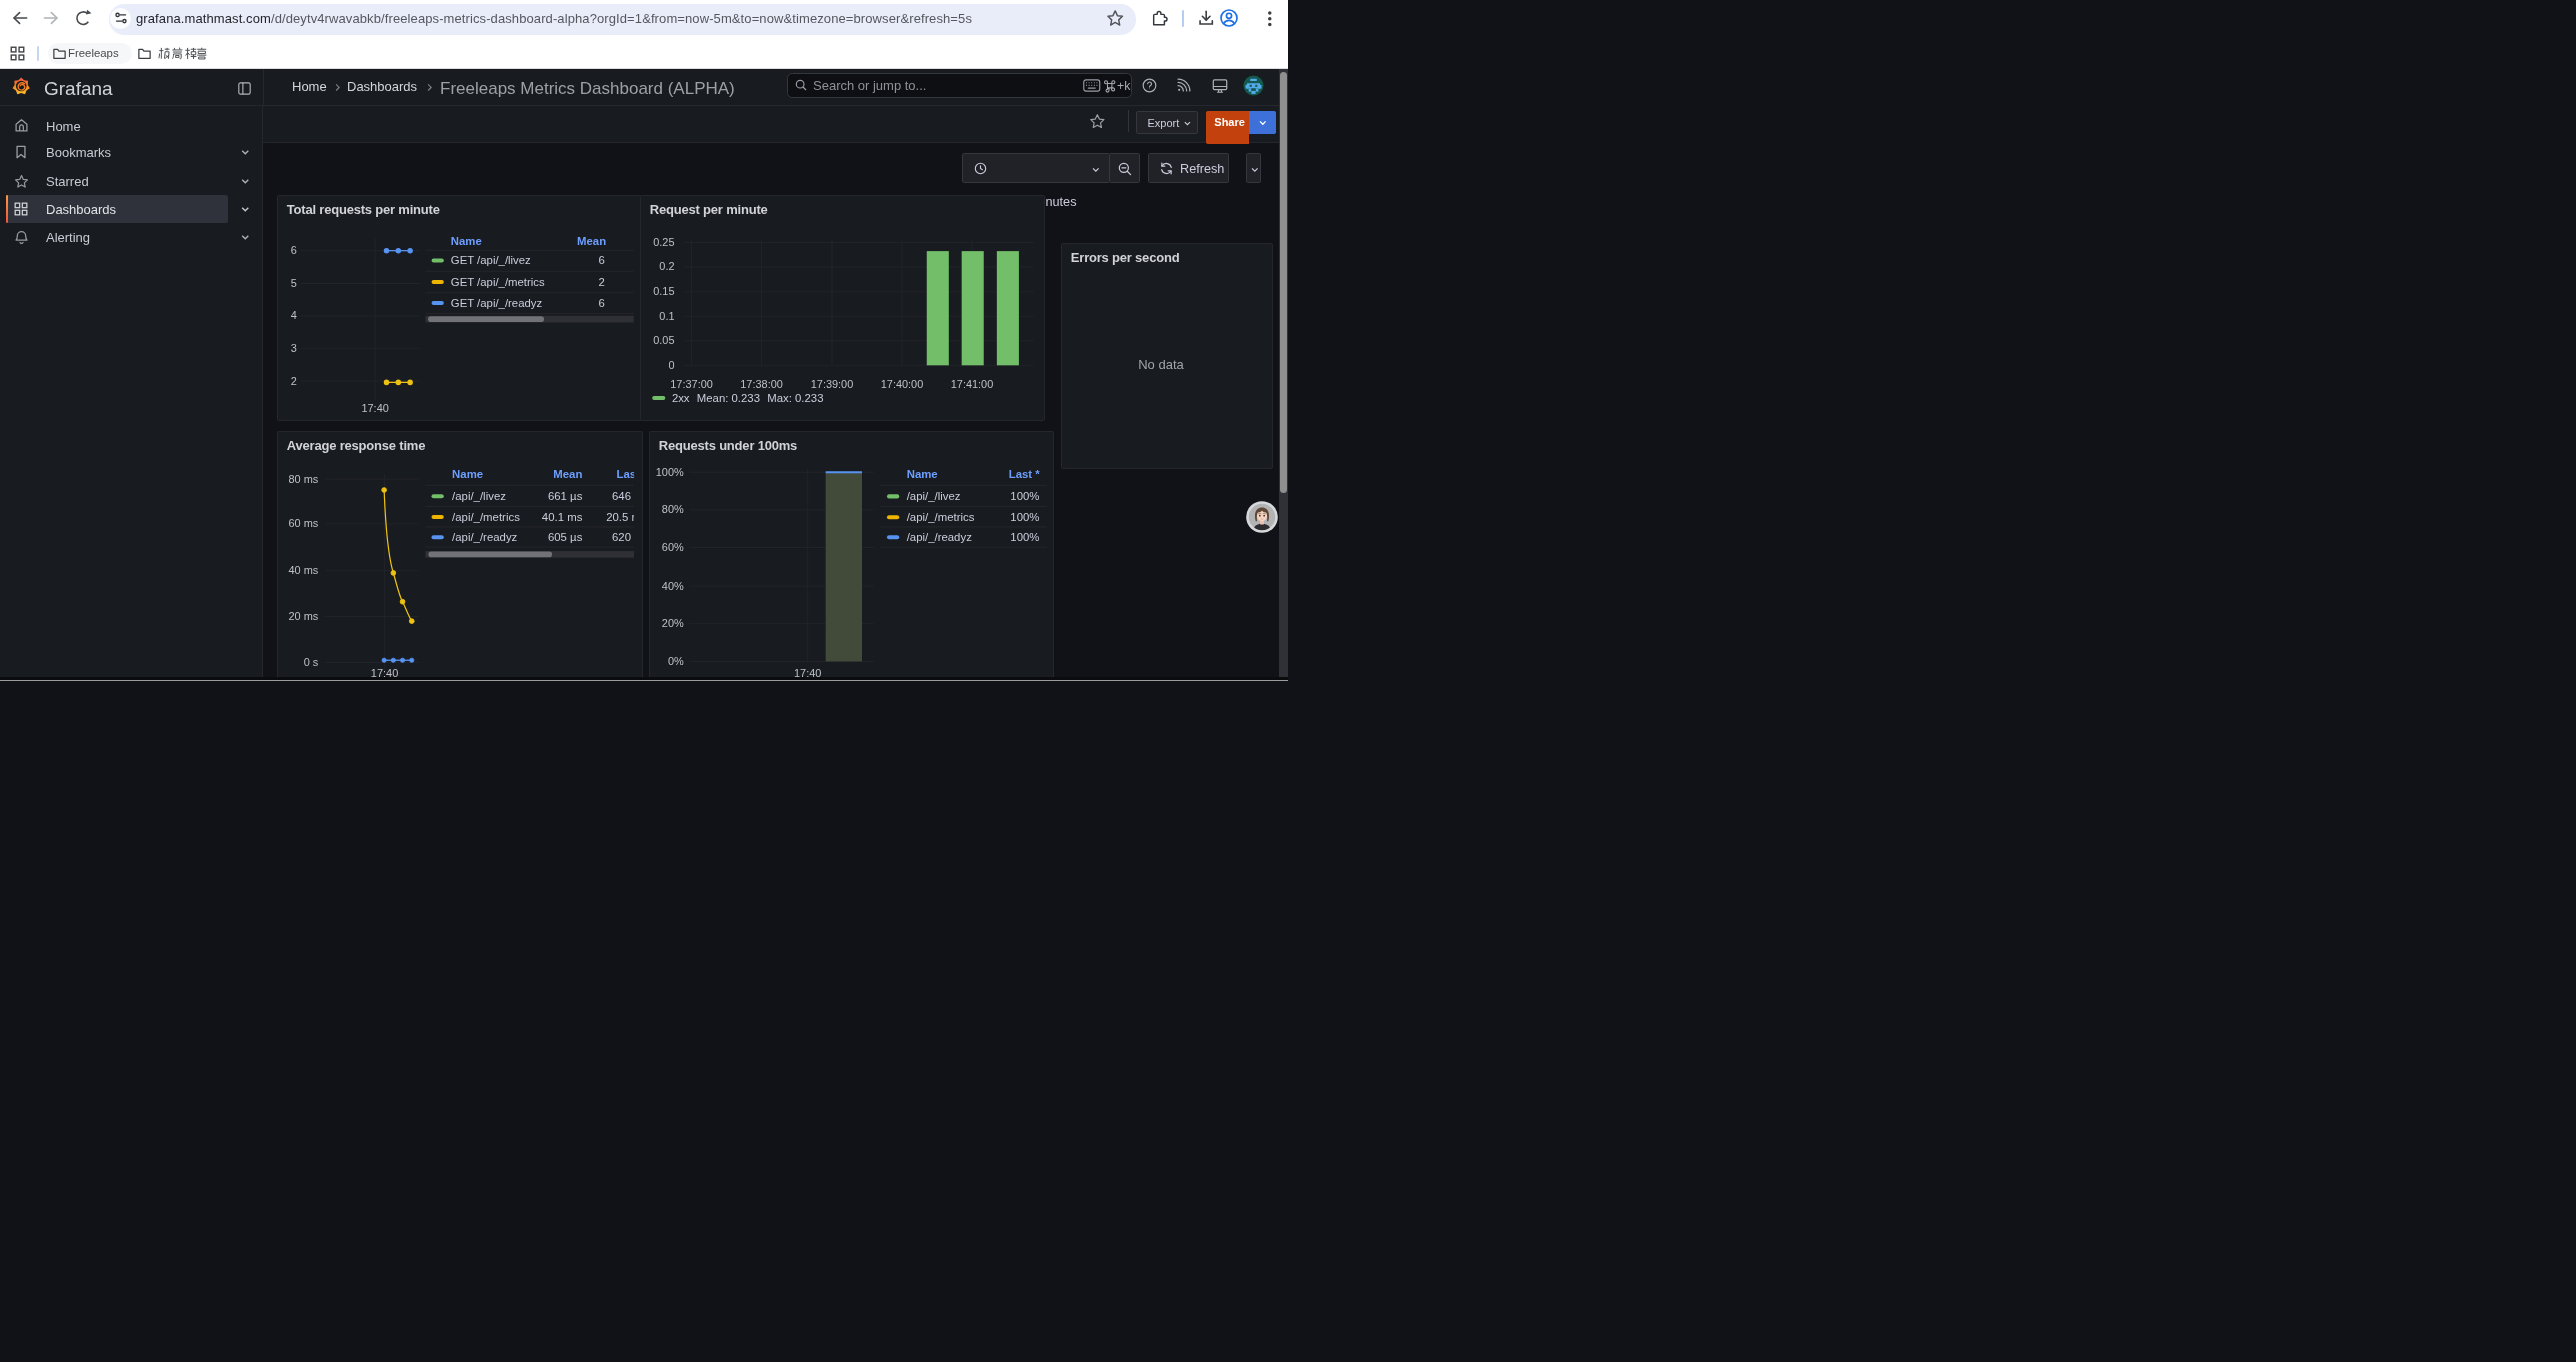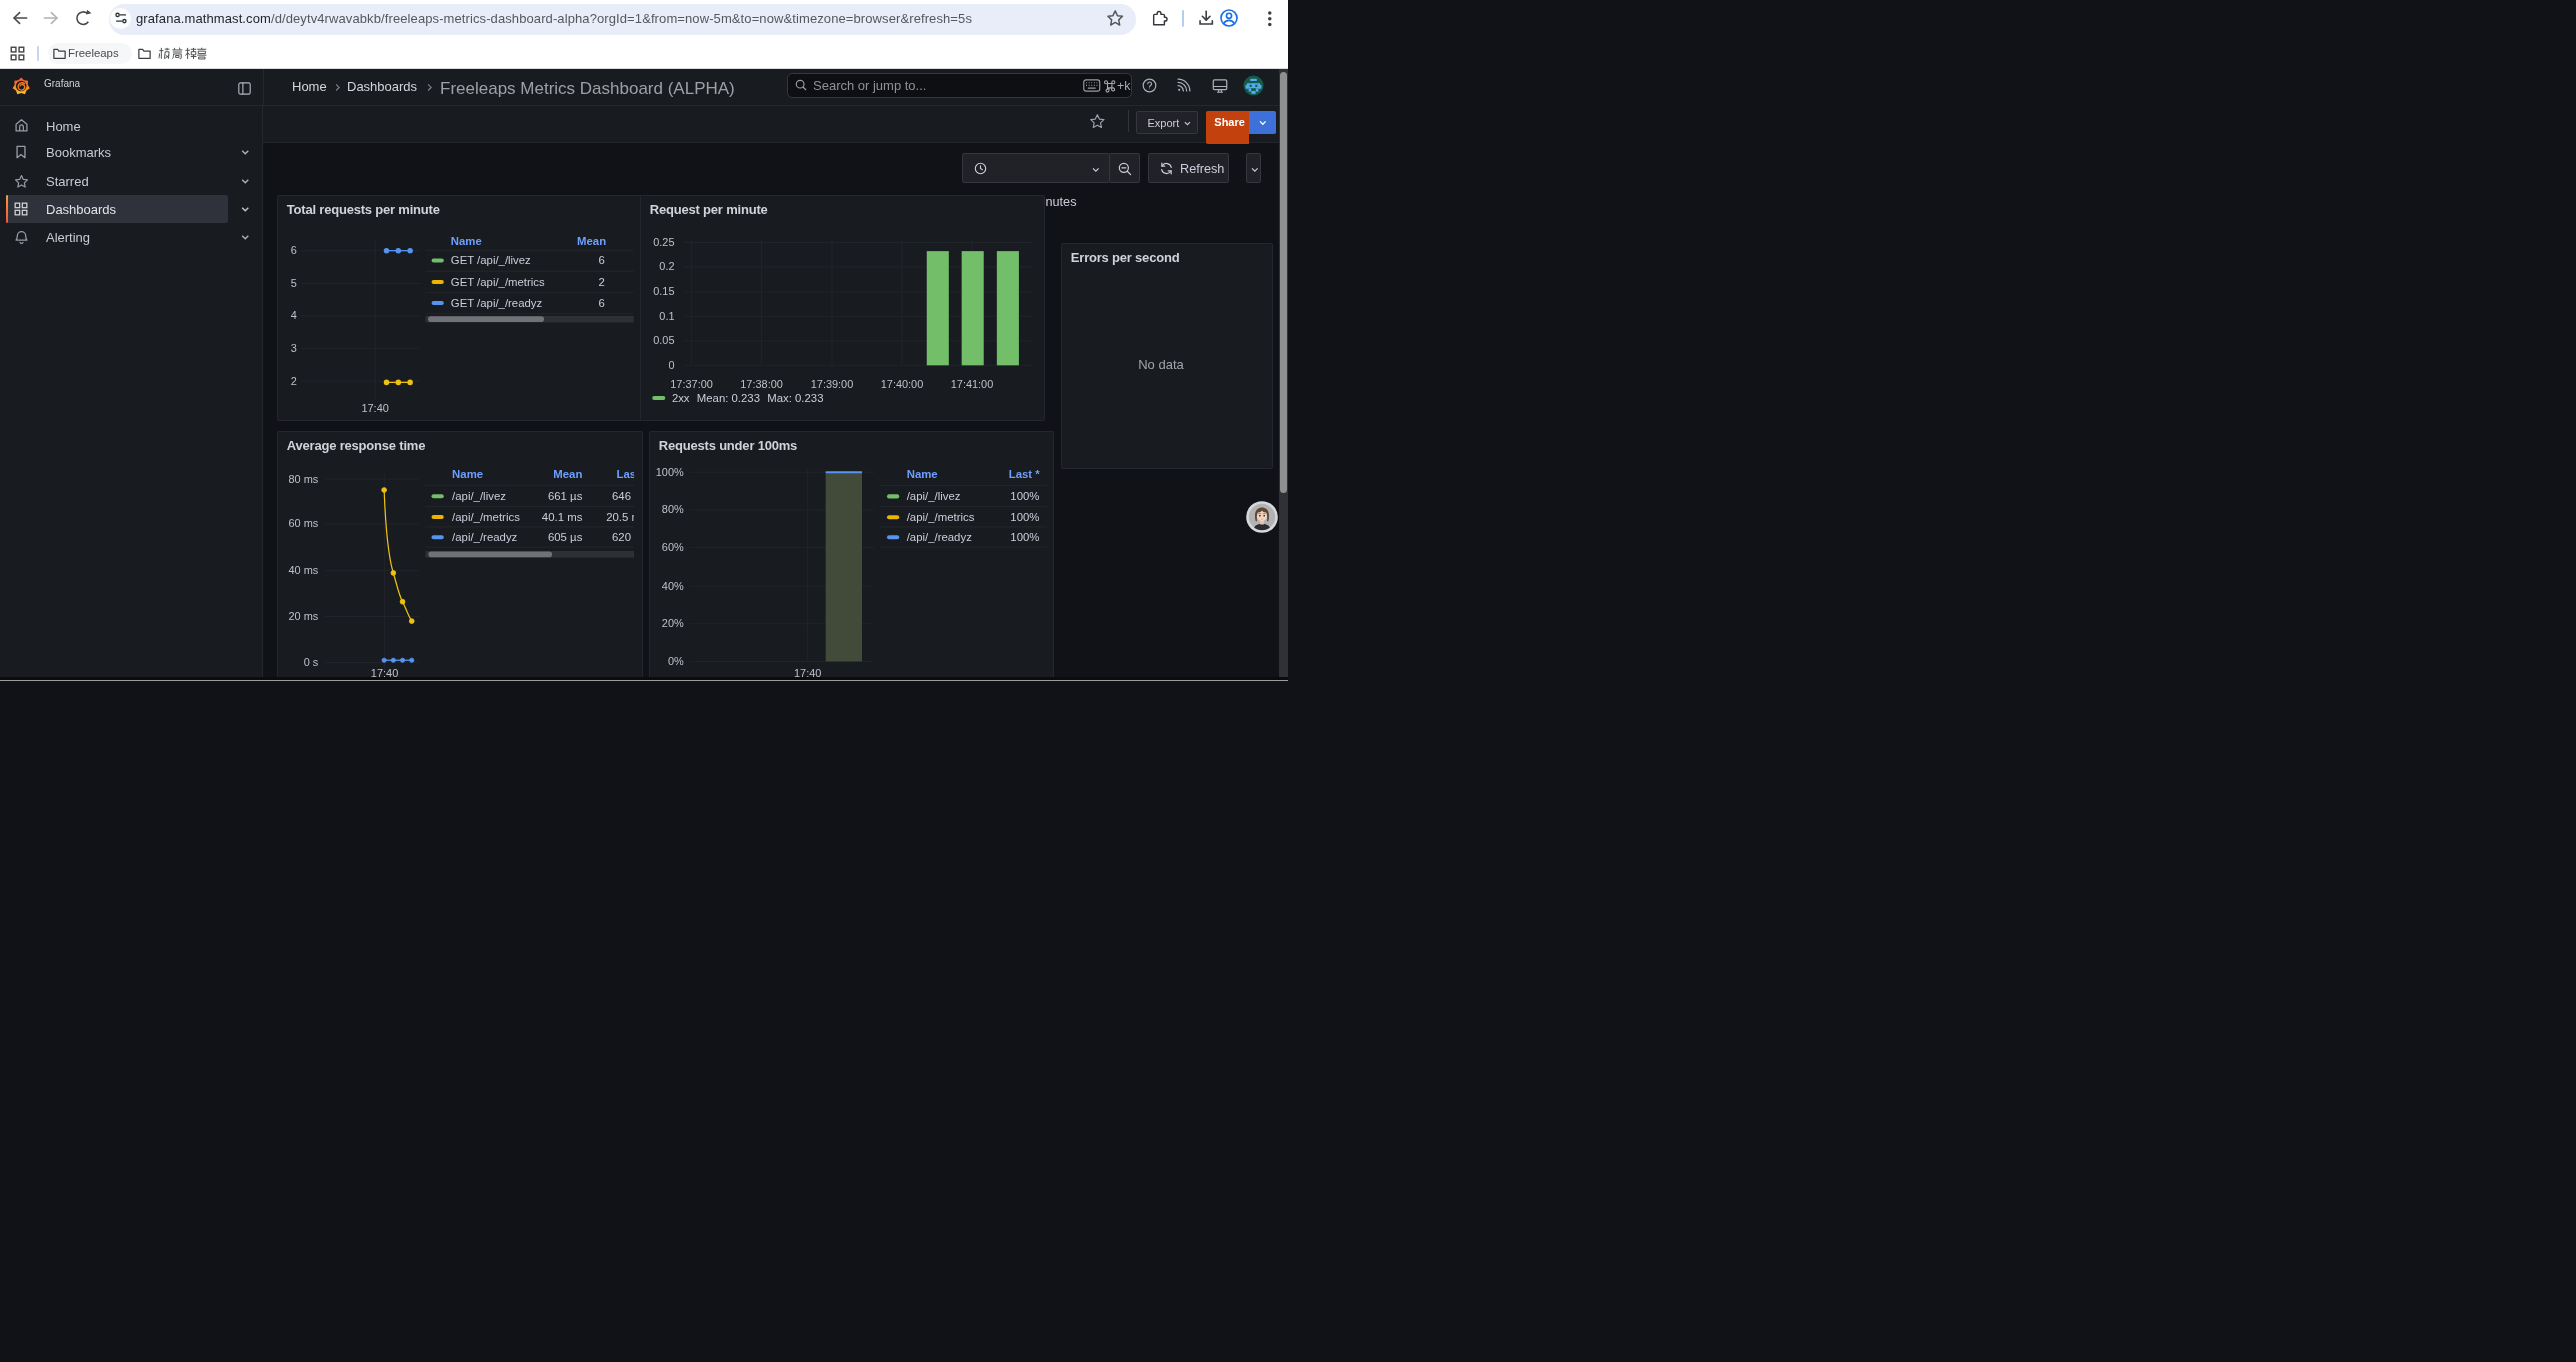--- a/index.html
+++ b/index.html
@@ -37,21 +37,21 @@
         <stop offset="0" stop-color="#f1574a"></stop>
           <stop offset="0.45" stop-color="#f47b20"></stop>
           <stop offset="1" stop-color="#fcc22b"></stop>
       </linearGradient>
     </defs>
     <path fill="url(#glg)" d="M12 0.5 L15.8 4.1 L21 4.8 L20.6 10 L23.2 14.6 L18.9 17.5 L17 22.4 L12 20.8 L7 22.4 L5.1 17.5 L0.8 14.6 L3.4 10 L3 4.8 L8.2 4.1 Z"></path>
     <circle cx="12" cy="11.8" r="6.9" fill="#181b1f"></circle>
     <path fill="none" stroke="#ee7d23" stroke-width="1.9" stroke-linecap="round" d="M16.4 8.9 C14.4 6.9 11 7.1 9.2 9.3 C7.4 11.5 7.7 14.7 9.9 16.3 C11.9 17.7 14.7 17.3 16 15.3 C17.1 13.6 16.6 11.3 14.9 10.3 C13.4 9.4 11.5 9.9 10.7 11.4"></path>
   </svg>
 
-  <div class="t" style="left:44px;top:79px;font-size:10px;color:#d2d3d8;top:11.4px;">Grafana</div>
+  <div class="t" style="left:44px;top:79px;font-size:19px;color:#d2d3d8;top:11.4px;">Grafana</div>
   <svg width="13" height="13" style="left:238px;top:13.6px" viewBox="0 0 16 16" fill="none" stroke="#b4b5bd" stroke-width="1.4">
     <rect x="1" y="1" width="14" height="14" rx="2"></rect>
       <path d="M6 1 V15"></path>
   </svg>
 
   <div class="t" style="left:292px;top:12px;font-size:13px;color:#d5d6dd;">Home</div>
   <svg width="8.8" height="8.8" style="left:333px;top:14.5px" viewBox="0 0 10 10" fill="none" stroke="#7b7e86" stroke-width="1.4">
       <path d="M3.5 1.5 L7 5 L3.5 8.5"></path>
     </svg>
   <div class="t" style="left:347px;top:12px;font-size:13px;color:#d5d6dd;">Dashboards</div>

